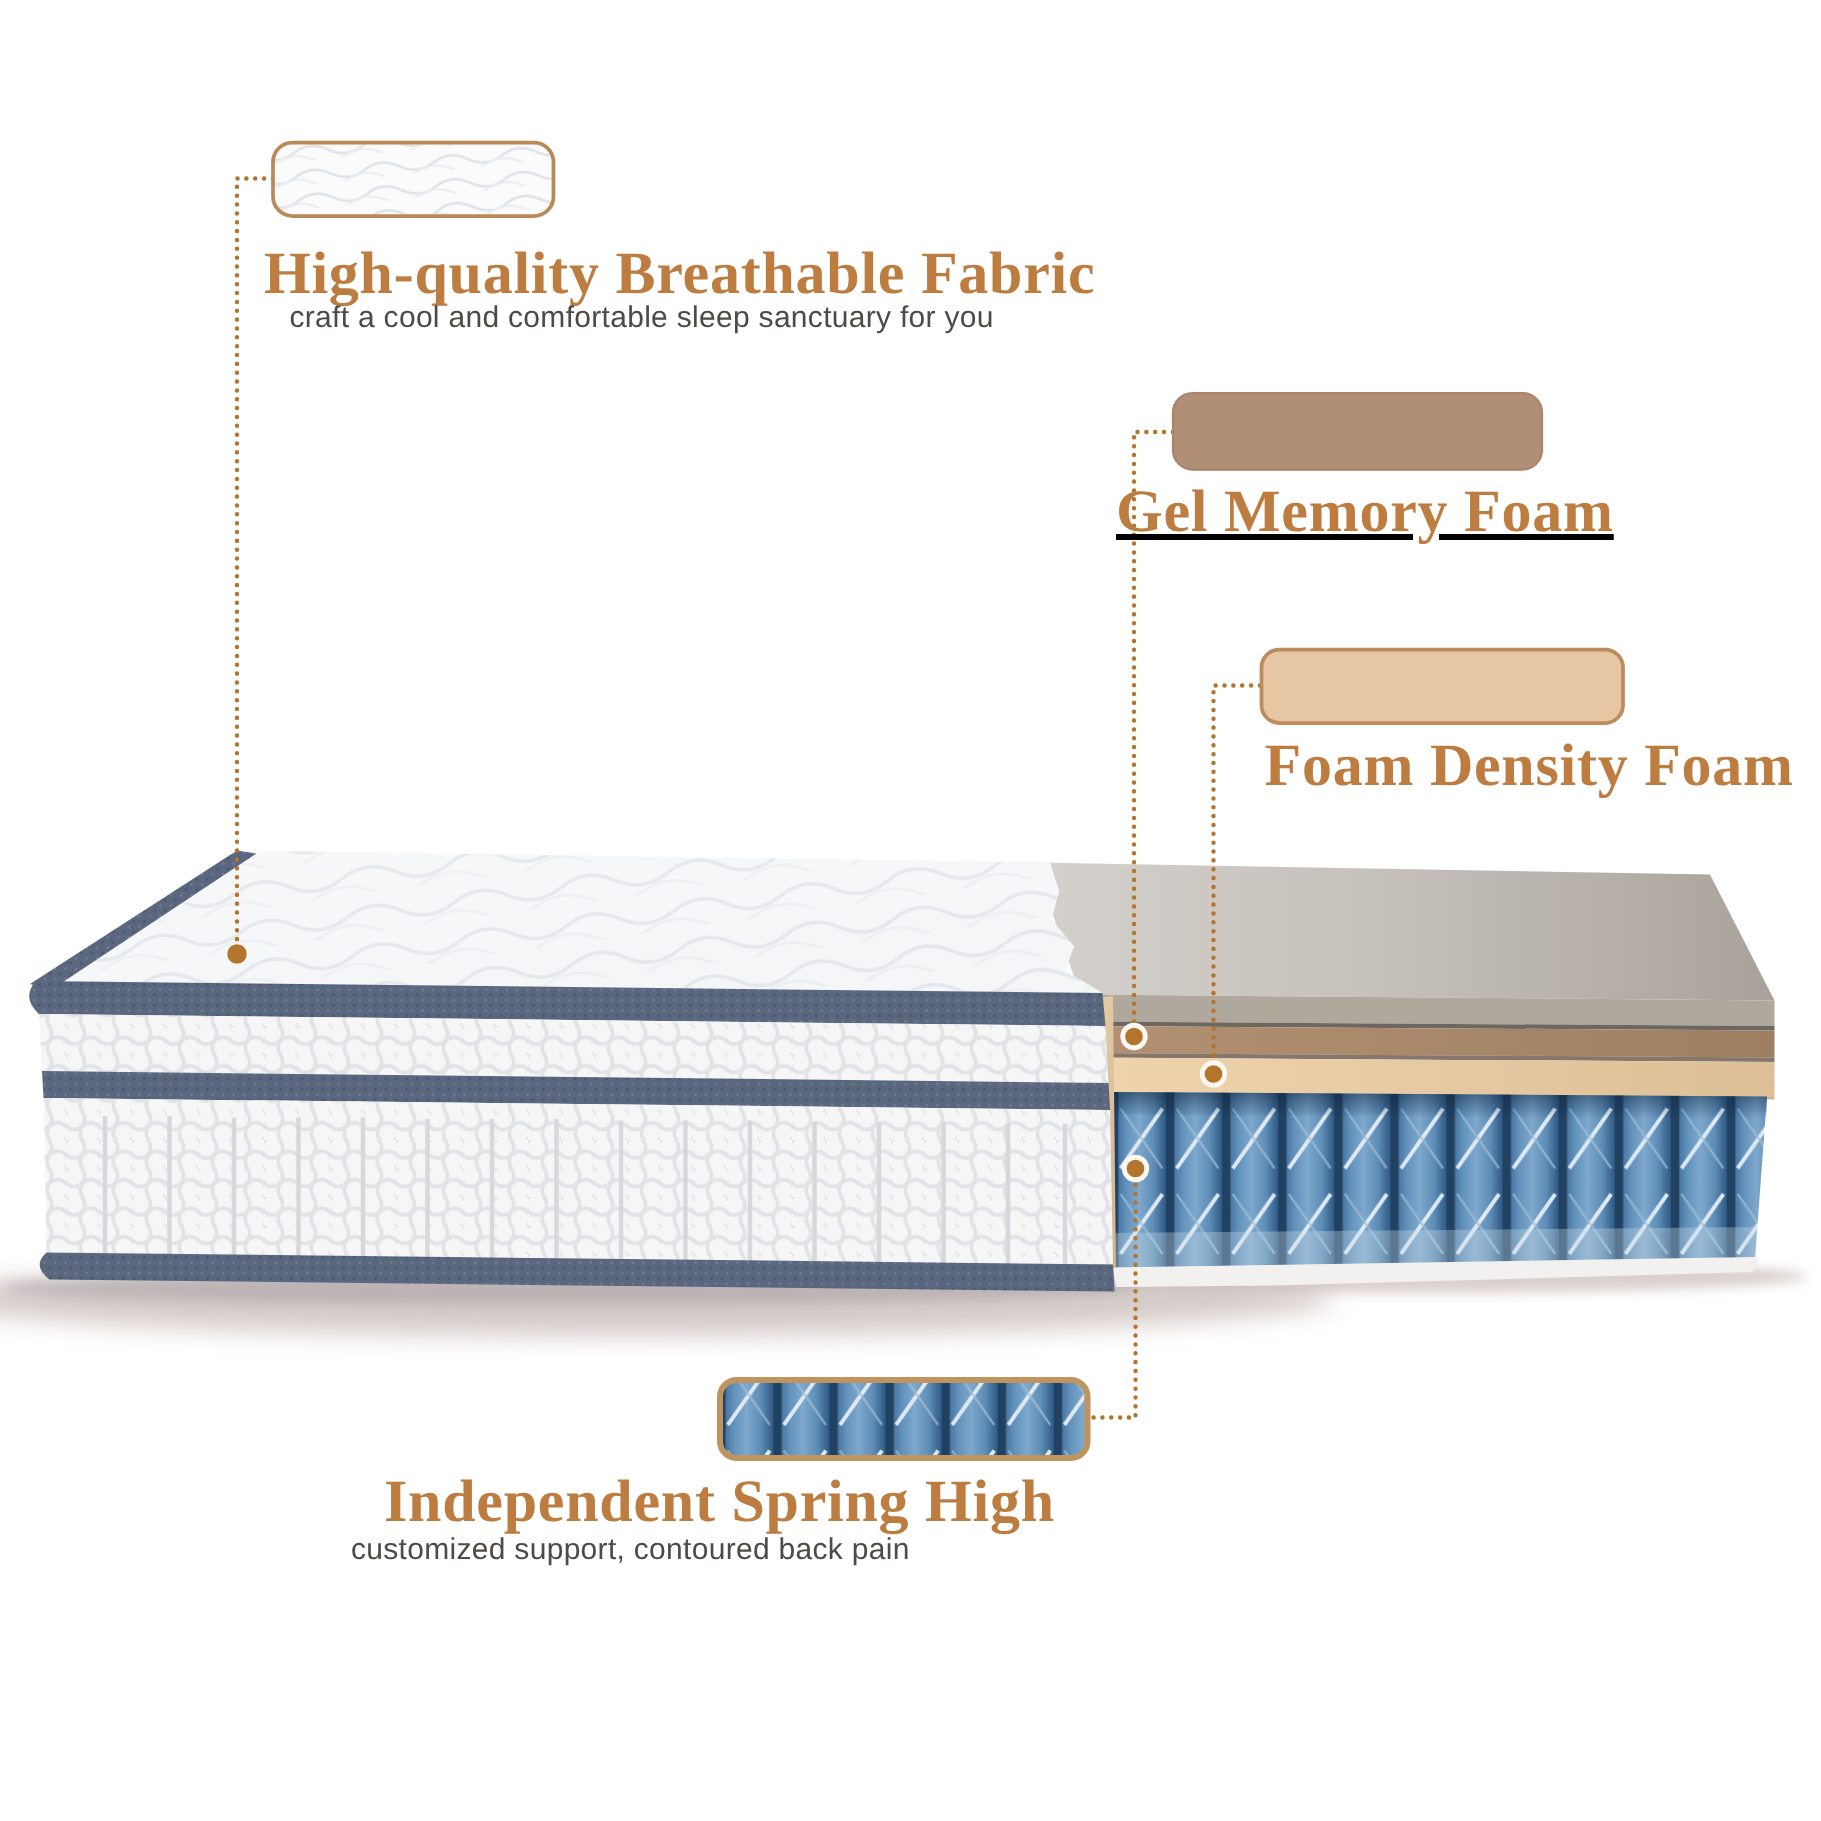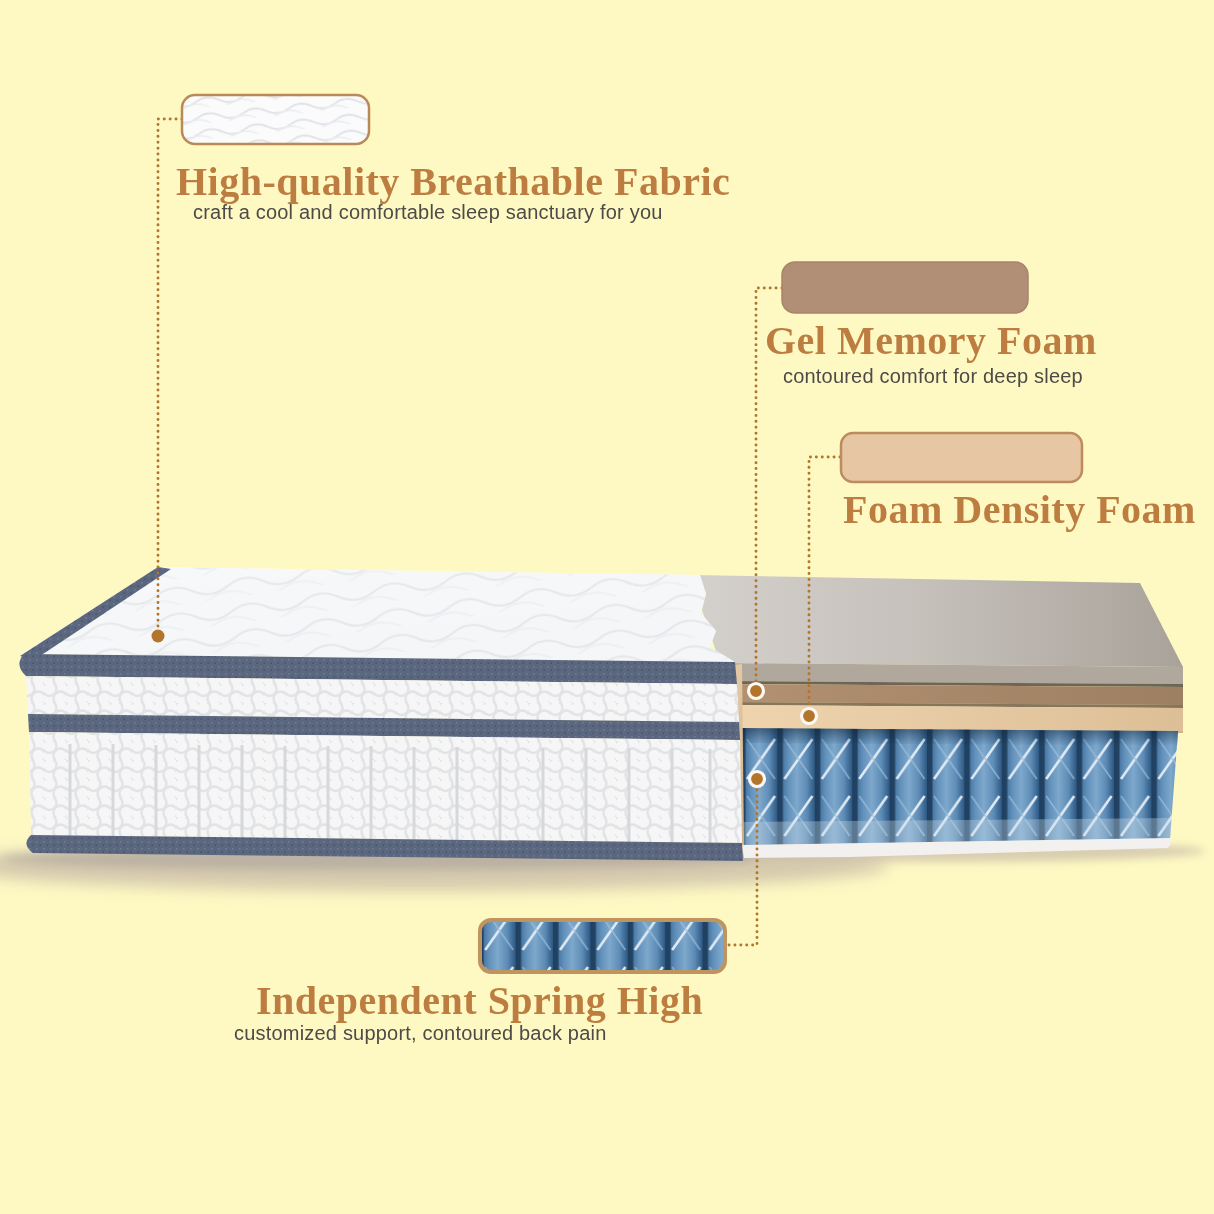--- a/index.html
+++ b/index.html
@@ -1,18 +1,18 @@
 <!DOCTYPE html>
 <html><head>
 <meta charset="utf-8">
 <style>
   html,body{margin:0;padding:0;background:#ebe1dc;}
   .stage{
     position:relative;width:1214px;height:1214px;overflow:hidden;
-    background:#fef9c3;
+    background:#ffffff;
     font-family:"Liberation Sans","DejaVu Sans",sans-serif;
   }
   .scene{position:absolute;left:0;top:0;width:1214px;height:1214px;}
   .callout{position:absolute;}
   .callout h2{
     margin:0;
     font-family:"Liberation Serif","DejaVu Serif",serif;
     font-weight:bold;
     font-size:40px;
     line-height:1.1;
@@ -24,21 +24,21 @@
     margin:0;
     font-size:20px;
     line-height:1.15;
     color:#4e4a48;
     letter-spacing:0.2px;
     white-space:nowrap;
     text-align:center;
   }
   .co-fabric-title{left:176px;top:160px;}
   .co-fabric-sub{left:193px;top:201px;}
-  .co-gel-title{left:765px;top:319px;}
+  .co-gel-title{left:744px;top:319px;text-decoration:underline;}
   .co-gel-sub{left:783px;top:365px;}
   .co-hd-title{left:843px;top:488px;}
   .co-hd-sub{left:846px;top:534px;}
   .co-spring-title{left:256px;top:979px;letter-spacing:-0.3px;}
   .co-spring-sub{left:234px;top:1022px;}
 </style>
 </head>
 <body>
 
 <div class="stage">
@@ -171,23 +171,20 @@
   <div class="callout co-fabric-title">
     <h2>High-quality Breathable Fabric</h2>
   </div>
   <div class="callout co-fabric-sub">
     <p>craft a cool and comfortable sleep sanctuary for you</p>
   </div>
 
   <div class="callout co-gel-title">
     <h2>Gel Memory Foam</h2>
   </div>
-  <div class="callout co-gel-sub">
-    <p>contoured comfort for deep sleep</p>
-  </div>
 
   <div class="callout co-hd-title">
     <h2>Foam Density Foam</h2>
   </div>
 
   <div class="callout co-spring-title">
     <h2>Independent Spring High</h2>
   </div>
   <div class="callout co-spring-sub">
     <p>customized support, contoured back pain</p>

